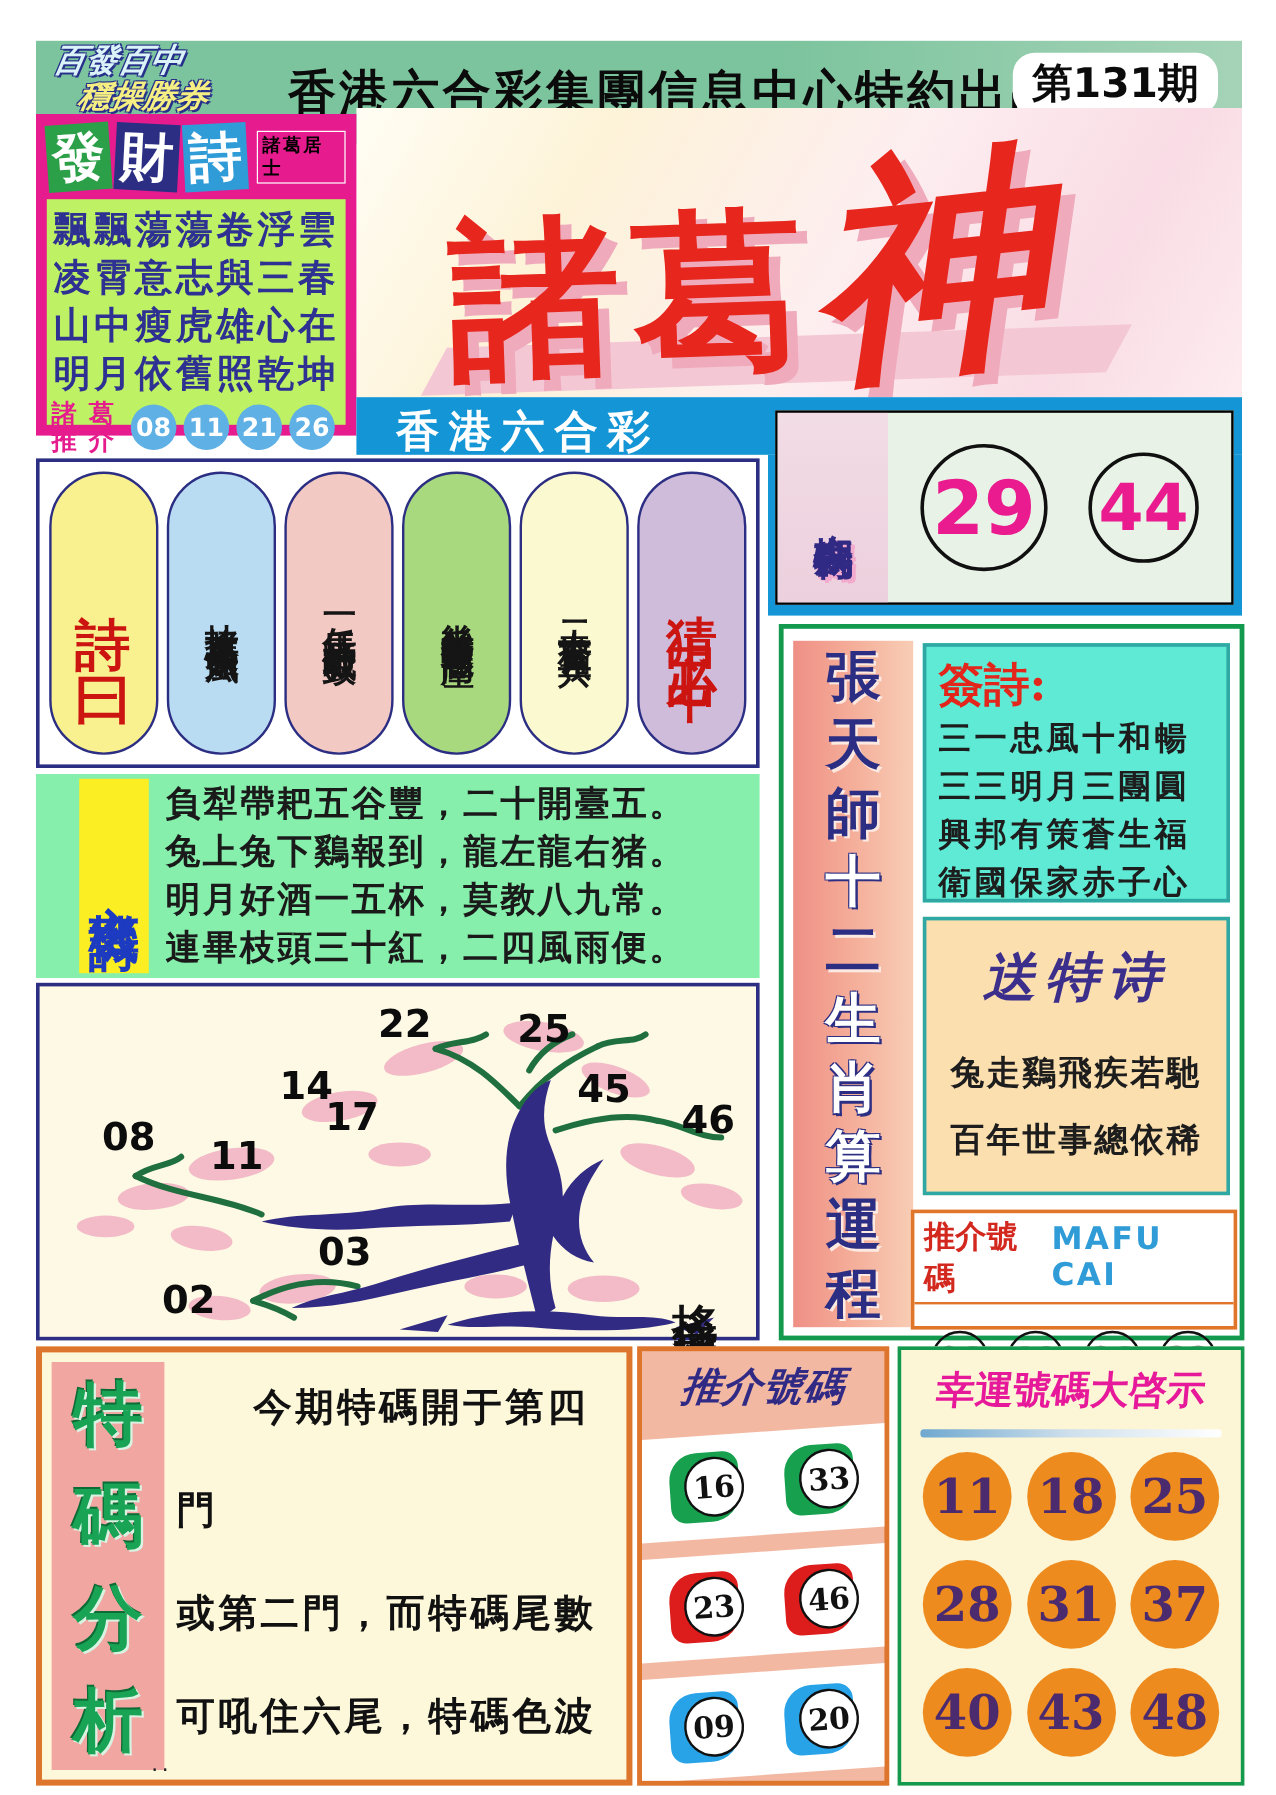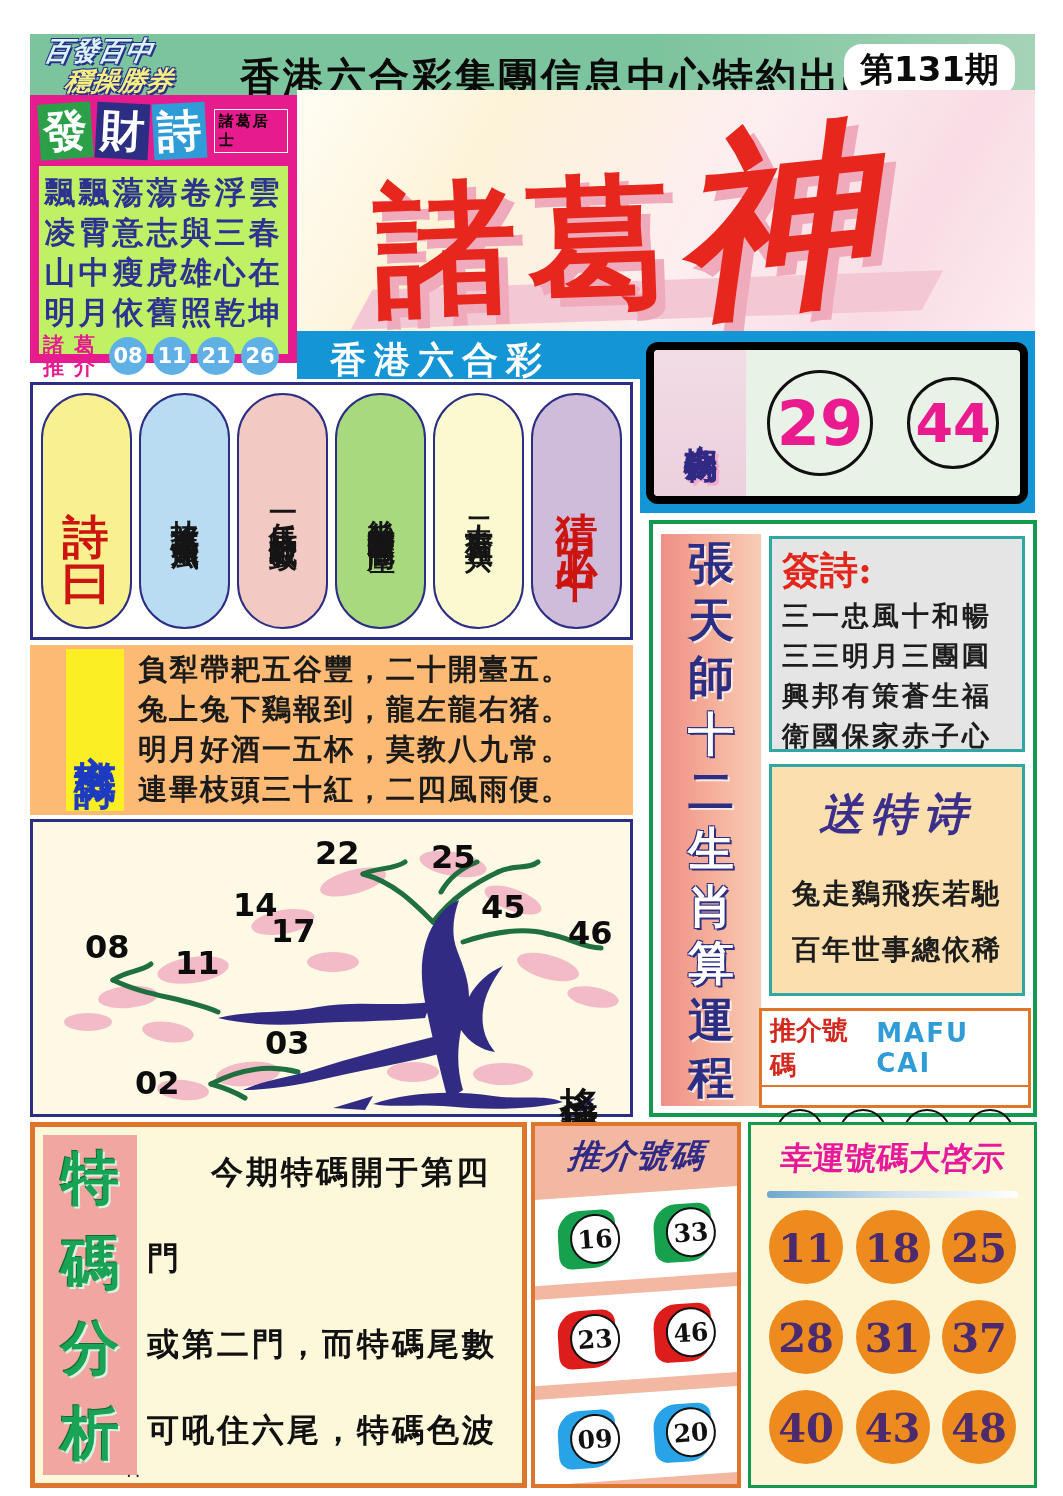--- a/index.html
+++ b/index.html
@@ -48,22 +48,22 @@
   .facai-rec { display:flex; align-items:center; margin-top:2px; }
   .rec-label { color:#e61c8e; font-weight:bold; font-size:21px; line-height:22px; letter-spacing:10px; white-space:nowrap; }
   .rec-nums { display:flex; gap:6px; margin-left:4px; }
   .rec-ball { width:38px; height:38px; border-radius:50%; background:#5fb0e5; color:#fff;
     font-size:21px; font-weight:bold; display:flex; align-items:center; justify-content:center; }
 
   
   .banner-a { left:297px; top:331px; width:738px; height:48px; background:#1495d5; }
   .banner-b { left:640px; top:379px; width:395px; height:134px; background:#1495d5; }
   .banner-text { left:330px; top:336px; color:#fff; font-size:36px; font-weight:bold; letter-spacing:8px; }
-  .special-box { left:646px; top:342px; width:382px; height:162px; border:8px solid #000000;
-    border-radius:12px; background:#e8f2e6; display:flex; overflow:hidden; }
+  .special-box { left:646px; top:342px; width:382px; height:162px; border:2px solid #000000;
+    border-radius:0; background:#e8f2e6; display:flex; overflow:hidden; }
   .special-strip { width:92px; background:linear-gradient(180deg,#f2dce6,#ecd0dd);
     display:flex; align-items:center; justify-content:center; }
   .special-label { writing-mode:vertical-rl; text-orientation:upright; font-size:33px;
     font-weight:bold; color:#312a85; letter-spacing:2px; text-shadow:3px 3px 0 #f2aacd; }
   .special-nums { flex:1; display:flex; align-items:center; justify-content:center; gap:34px; }
   .sp-circle { border:3px solid #101010; border-radius:50%; display:flex; align-items:center;
     justify-content:center; color:#ea1b8e; font-weight:bold; }
   .sp-c1 { width:106px; height:106px; font-size:62px; }
   .sp-c2 { width:92px; height:92px; font-size:54px; }
 
@@ -74,21 +74,21 @@
     align-items:center; justify-content:center; writing-mode:vertical-rl;
     text-orientation:upright; font-family:"DejaVu Serif","Liberation Serif",serif; font-weight:bold; }
   .pill-0 { background:#f9f08f; color:#cc1510; font-size:46px; letter-spacing:56px; padding-top:40px; }
   .pill-1 { background:#b9dcf2; color:#151515; font-size:28px; letter-spacing:4px; }
   .pill-2 { background:#f3c9c4; color:#151515; font-size:28px; letter-spacing:4px; }
   .pill-3 { background:#a9d97e; color:#151515; font-size:28px; letter-spacing:4px; }
   .pill-4 { background:#fbf9cf; color:#151515; font-size:28px; letter-spacing:4px; }
   .pill-5 { background:#cfbbda; color:#cc1510; font-size:42px; letter-spacing:16px; }
 
   
-  .xuanji { left:30px; top:645px; width:603px; height:170px; background:#fdba74; }
+  .xuanji { left:30px; top:645px; width:603px; height:170px; background:#86efac; }
   .xuanji-strip { left:36px; top:4px; width:58px; height:162px; background:#fbee22;
     display:flex; align-items:center; justify-content:center; }
   .xuanji-label { writing-mode:vertical-rl; text-orientation:upright; color:#1d3bc0;
     font-size:42px; font-weight:bold; letter-spacing:6px; }
   .xuanji-lines { left:108px; top:4px; width:488px; font-size:29px; font-weight:bold;
     color:#1a1a1a; line-height:40px; letter-spacing:2px; }
 
   
   .tree-box { left:30px; top:819px; width:603px; height:298px; background:#fdf9e4;
     border:3px solid #2b2e83; }
@@ -97,21 +97,21 @@
     font-family:"DejaVu Serif","Liberation Serif",serif; }
 
   
   .rightcol { left:649px; top:520px; width:388px; height:597px; border:4px solid #149a4e; background:#fff; }
   .zhang-strip { left:8px; top:10px; width:100px; height:572px;
     background:linear-gradient(90deg,#ef8f86 0%,#f4ab97 45%,#f8cdb5 100%);
     display:flex; flex-direction:column; align-items:center; justify-content:space-around; }
   .zc { font-size:46px; font-weight:bold; line-height:1; }
   .zc.navy { color:#2b2e83; text-shadow:2px 2px 0 #fbe9e2; }
   .zc.white { color:#ffffff; text-shadow:2px 2px 0 #2b2e83,-1px -1px 0 #2b2e83,1px -1px 0 #2b2e83,-1px 1px 0 #2b2e83; }
-  .qianshi { left:116px; top:12px; width:256px; height:216px; background:#e5e5e5;
+  .qianshi { left:116px; top:12px; width:256px; height:216px; background:#5eead4;
     border:3px solid #2fa8a4; padding:6px 10px; }
   .qianshi-label { color:#e3261b; font-size:38px; font-weight:bold;
     font-family:"DejaVu Serif","Liberation Serif",serif; }
   .qianshi-lines { font-size:27px; font-weight:bold; color:#1d1d1d; line-height:40px; letter-spacing:3px; }
   .songte { left:116px; top:240px; width:256px; height:232px; background:#fbdfae;
     border:3px solid #2fa8a4; text-align:center; }
   .songte-label { margin-top:18px; font-size:44px; font-weight:bold; font-style:italic;
     color:#3c2f8c; font-family:Liberation Mono, monospace; letter-spacing:8px; }
   .songte-lines { margin-top:22px; font-size:28px; font-weight:bold; color:#1d1d1d;
     line-height:56px; letter-spacing:2px; }

